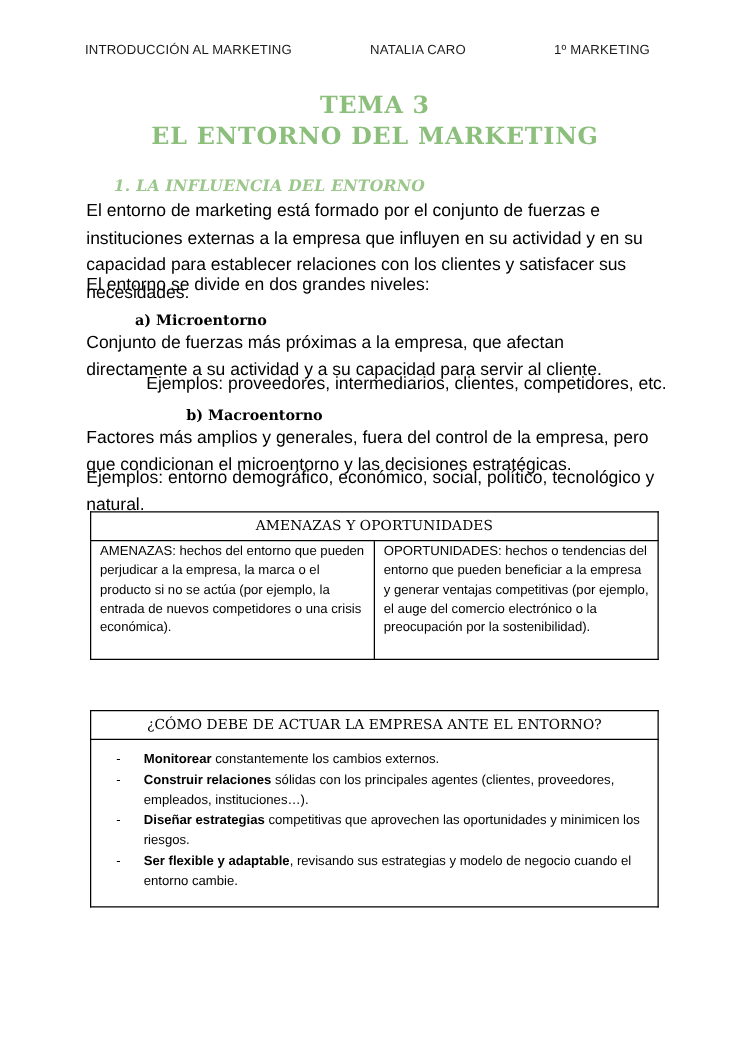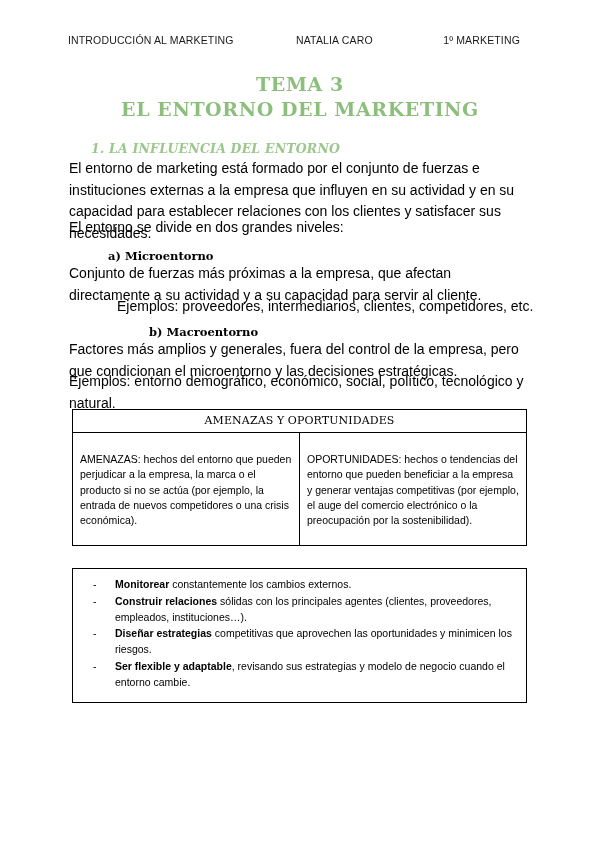--- a/index.html
+++ b/index.html
@@ -103,21 +103,21 @@
   .doc-table {
     position: absolute;
     left: 72px;
     width: 455px;
     border-collapse: collapse;
     table-layout: fixed;
   }
   .doc-table td, .doc-table th {
     border: 1px solid #000000;
     vertical-align: top;
-    padding: 19px 7px 7px 7px;
+    padding: 1px 7px 7px 7px;
   }
   .doc-table th {
     font-family: "DejaVu Serif", "Liberation Serif", serif;
     font-weight: normal;
     font-size: 11px;
     text-align: center;
     padding: 4px 6px 5px 6px;
     letter-spacing: 0.1px;
   }
   .doc-table td {
@@ -186,20 +186,23 @@
     </tr>
     <tr>
       <td style="width:50%">AMENAZAS: hechos del entorno que pueden perjudicar a la empresa, la marca o el producto si no se actúa (por ejemplo, la entrada de nuevos competidores o una crisis económica).</td>
       <td style="width:50%">OPORTUNIDADES: hechos o tendencias del entorno que pueden beneficiar a la empresa y generar ventajas competitivas (por ejemplo, el auge del comercio electrónico o la preocupación por la sostenibilidad).</td>
     </tr>
   </tbody>
     </table>
 
   <table class="doc-table" id="table-actions">
     <tbody>
+        <tr>
+      <th>¿CÓMO DEBE DE ACTUAR LA EMPRESA ANTE EL ENTORNO?</th>
+    </tr>
     <tr>
       <td class="cell-actions">
         <ul class="action-list" id="action-list">
               <li><span class="dash">-</span><b>Monitorear</b><span> constantemente los cambios externos.</span></li>
               <li><span class="dash">-</span><b>Construir relaciones</b><span> sólidas con los principales agentes (clientes, proveedores, empleados, instituciones…).</span></li>
               <li><span class="dash">-</span><b>Diseñar estrategias</b><span> competitivas que aprovechen las oportunidades y minimicen los riesgos.</span></li>
               <li><span class="dash">-</span><b>Ser flexible y adaptable</b><span>, revisando sus estrategias y modelo de negocio cuando el entorno cambie.</span></li>
             </ul>
       </td>
     </tr>

